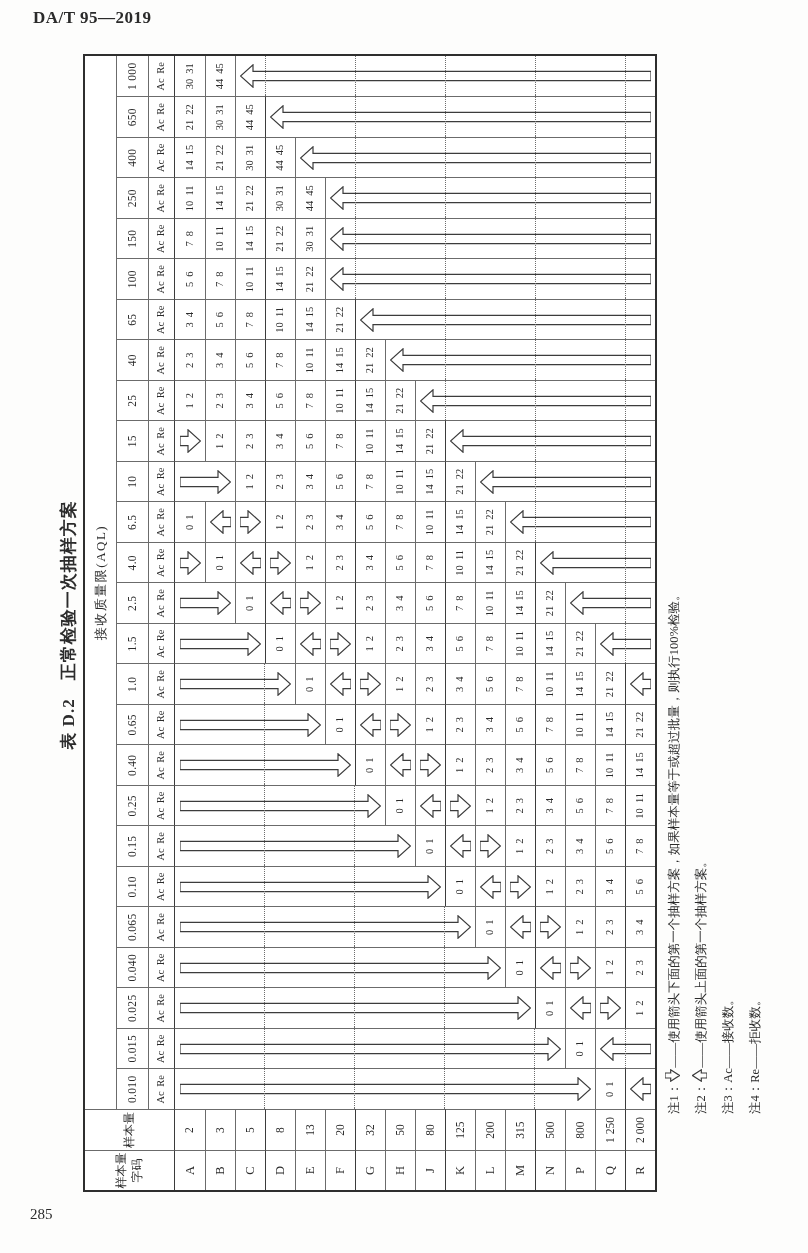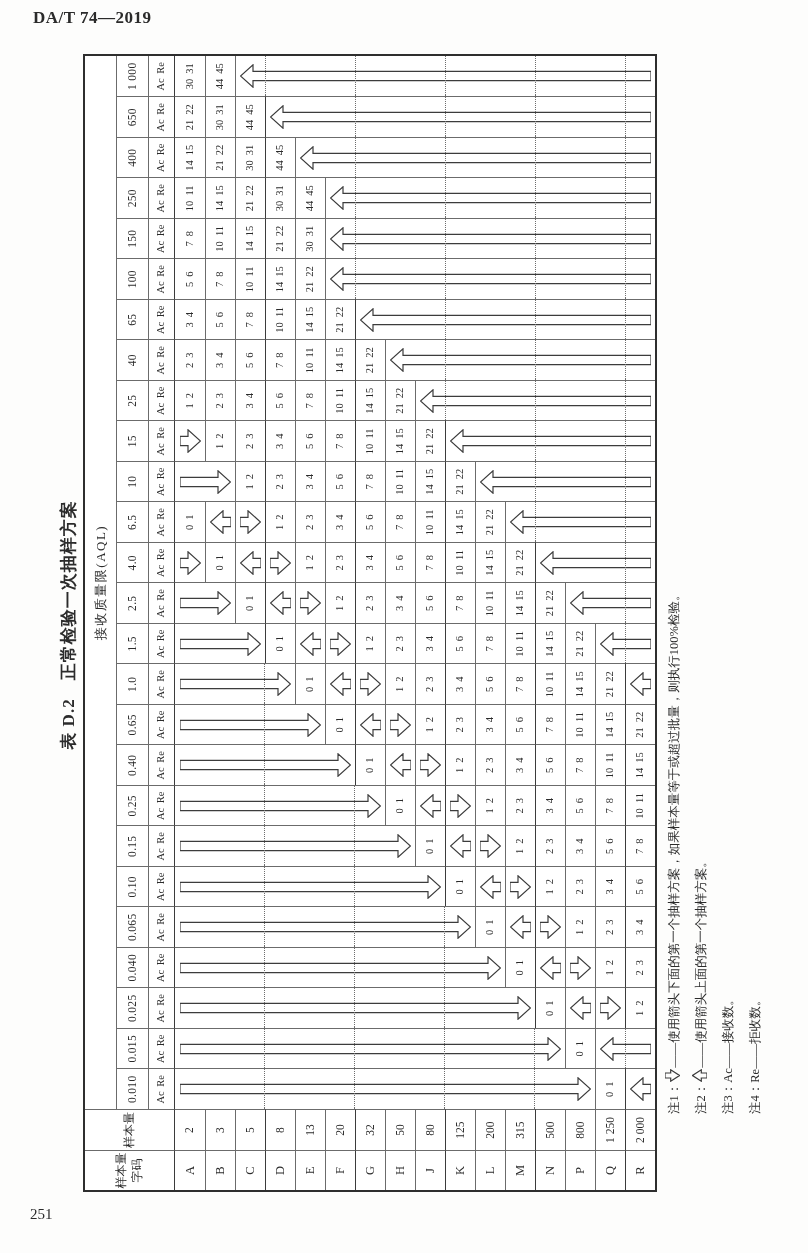--- a/index.html
+++ b/index.html
@@ -33,21 +33,21 @@
   .val{word-spacing:2.5px;}
   .dot{position:absolute;left:0;right:0;border-top:1.4px dotted #6e6e6e;}
   .arr-svg{display:block;}
   .notes{margin:4px 0 0 78px;font-size:12.5px;line-height:27px;white-space:nowrap;}
   .notes .ng{display:inline-block;vertical-align:-2px;margin:0 1px;}
 </style>
 </head>
 <body>
 
 <div class="sheet">
-  <div class="doc-code">DA/T 74—2019</div>
+  <div class="doc-code">DA/T 95—2019</div>
 
   <div class="rot">
     <div class="tbl-title">表 D.2　正常检验一次抽样方案</div>
     <div class="tblwrap">
       <div id="grid" class="grid">
           <div class="c corner r1 hb" style="grid-area: 1 / 1 / span 3;">
             <div>样本量<br>字码</div>
           </div>
           <div class="c corner r1 hb" style="grid-area: 1 / 2 / span 3;">样本量</div>
           <div class="c aqlspan r1 nr" style="grid-area: 1 / 3 / auto / span 26;">接收质量限(AQL)</div>
@@ -664,14 +664,14 @@
               <polygon points="4,0 9,0 9,5.7 12.2,5.7 6.5,14.5 0.8,5.7 4,5.7" fill="none" stroke="#3c3c3c" stroke-width="1.2"></polygon>
             </svg></span><span>——使用箭头下面的第一个抽样方案，如果样本量等于或超过批量，则执行100%检验。</span></div>
         <div><span>注2：</span><span class="ng"><svg width="13" height="15" viewBox="0 0 13 15" class="arr-svg">
               <polygon points="4,15 9,15 9,9.3 12.2,9.3 6.5,0.5 0.8,9.3 4,9.3" fill="none" stroke="#3c3c3c" stroke-width="1.2"></polygon>
             </svg></span><span>——使用箭头上面的第一个抽样方案。</span></div>
         <div><span>注3：</span><span>Ac</span><span>——接收数。</span></div>
         <div><span>注4：</span><span>Re</span><span>——拒收数。</span></div>
       </div>
   </div>
 
-  <div class="page-num">251</div>
+  <div class="page-num">285</div>
 </div>
 
 </body></html>

